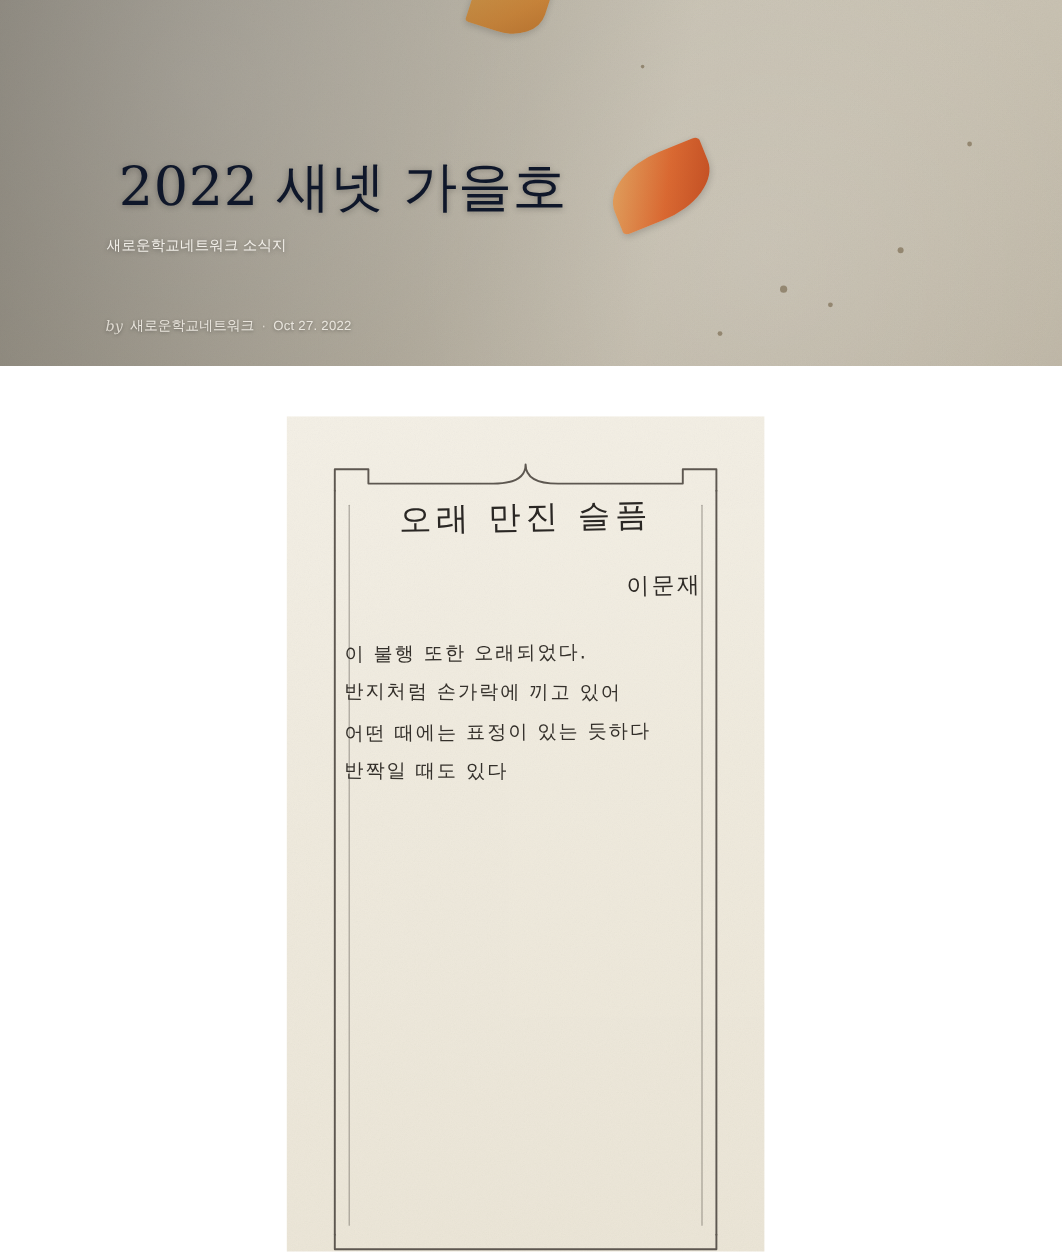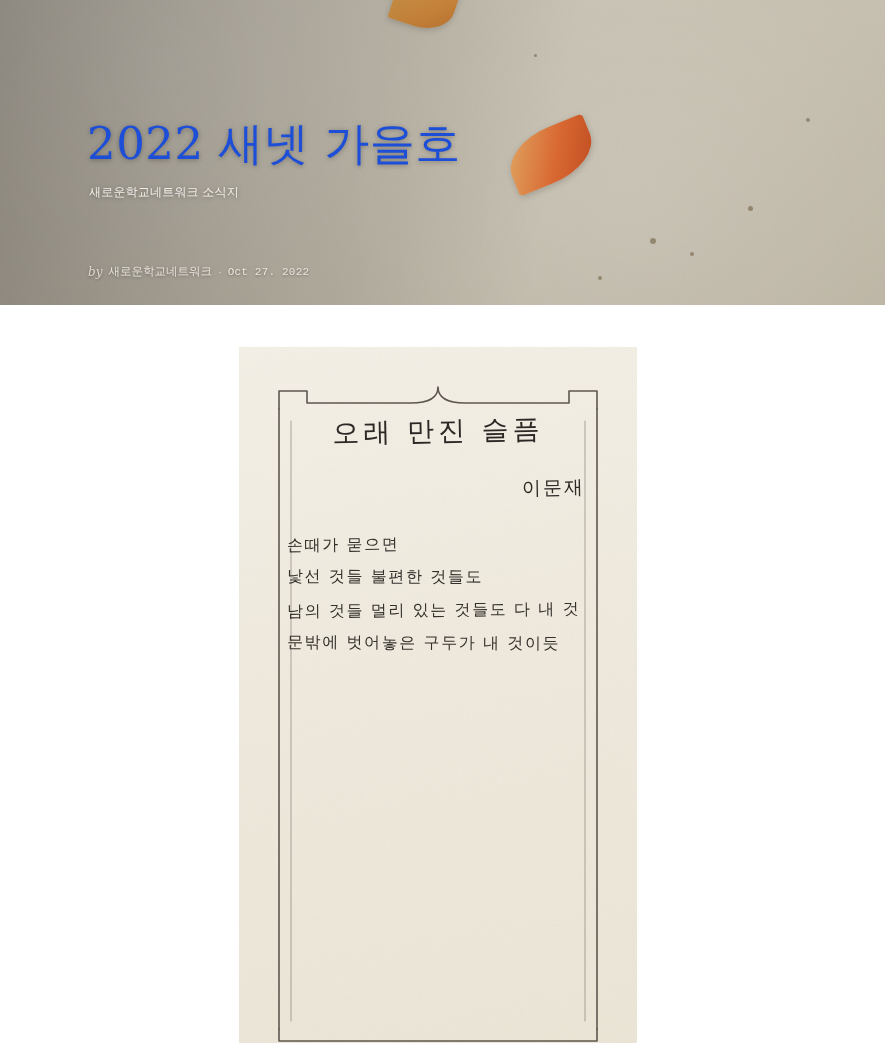--- a/index.html
+++ b/index.html
@@ -65,25 +65,25 @@
   .hero-text {
     position: absolute;
     left: 87px;
     top: 118px;
     z-index: 5;
   }
   .hero-title {
     font-family: "DejaVu Serif", serif;
     font-size: 45px;
     line-height: 1.15;
-    color: #1d4ed8;
+    color: #0f172a;
     font-weight: 400;
     letter-spacing: 0.5px;
     text-shadow: 0 1px 5px rgba(0,0,0,0.30);
-    margin: 0;
+    margin: 12px;
     white-space: nowrap;
   }
   .hero-subtitle {
     margin: 14px 0 0 2px;
     font-size: 12px;
     color: #f2efe9;
     letter-spacing: 0.2px;
     text-shadow: 0 1px 4px rgba(0,0,0,0.35);
   }
   .hero-byline {
@@ -100,21 +100,21 @@
     white-space: nowrap;
   }
   .hero-byline .by {
     font-family: "DejaVu Serif", serif;
     font-style: italic;
     font-size: 12px;
     color: #ded9d0;
     text-align: center;
   }
   .hero-byline .sep { font-size: 11px; opacity: .85; }
-  .hero-byline .date { font-family: Liberation Mono, monospace; font-size: 11px; letter-spacing: .2px; }
+  .hero-byline .date { font-family: Liberation Sans, sans-serif; font-size: 11px; letter-spacing: .2px; }
 
   
   .page-body {
     position: relative;
     width: 885px;
     height: 738px;
     background: #ffffff;
   }
 
   .poem-card {
@@ -256,24 +256,24 @@
         <path d="M324 52 L324 652" stroke-width="0.9" opacity="0.55"></path>
       </g>
     </svg>
 
     <div class="poem-heading">오래 만진 슬픔</div>
     <div class="poem-author">이문재</div>
 
     <div class="poem-body">
 
 
-
       <div class="stanza">
-        <div class="poem-line">손때가 묻으면</div>
-        <div class="poem-line">낯선 것들 불편한 것들도</div>
-        <div class="poem-line">남의 것들 멀리 있는 것들도 다 내 것</div>
-        <div class="poem-line">문밖에 벗어놓은 구두가 내 것이듯</div>
+        <div class="poem-line">이 불행 또한 오래되었다.</div>
+        <div class="poem-line">반지처럼 손가락에 끼고 있어</div>
+        <div class="poem-line">어떤 때에는 표정이 있는 듯하다</div>
+        <div class="poem-line">반짝일 때도 있다</div>
       </div>
+
 
 
     </div>
   </div>
 </div>
 
 </body></html>

